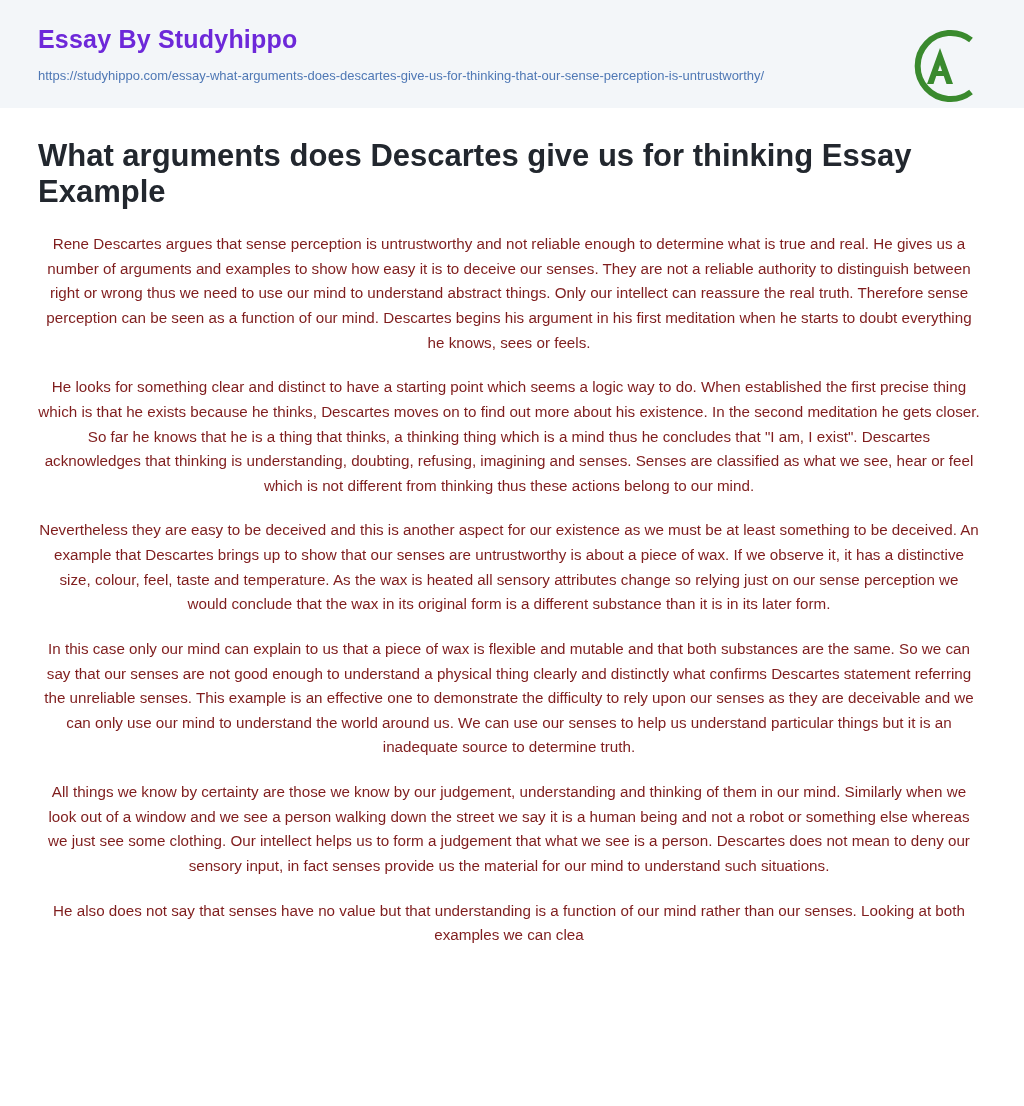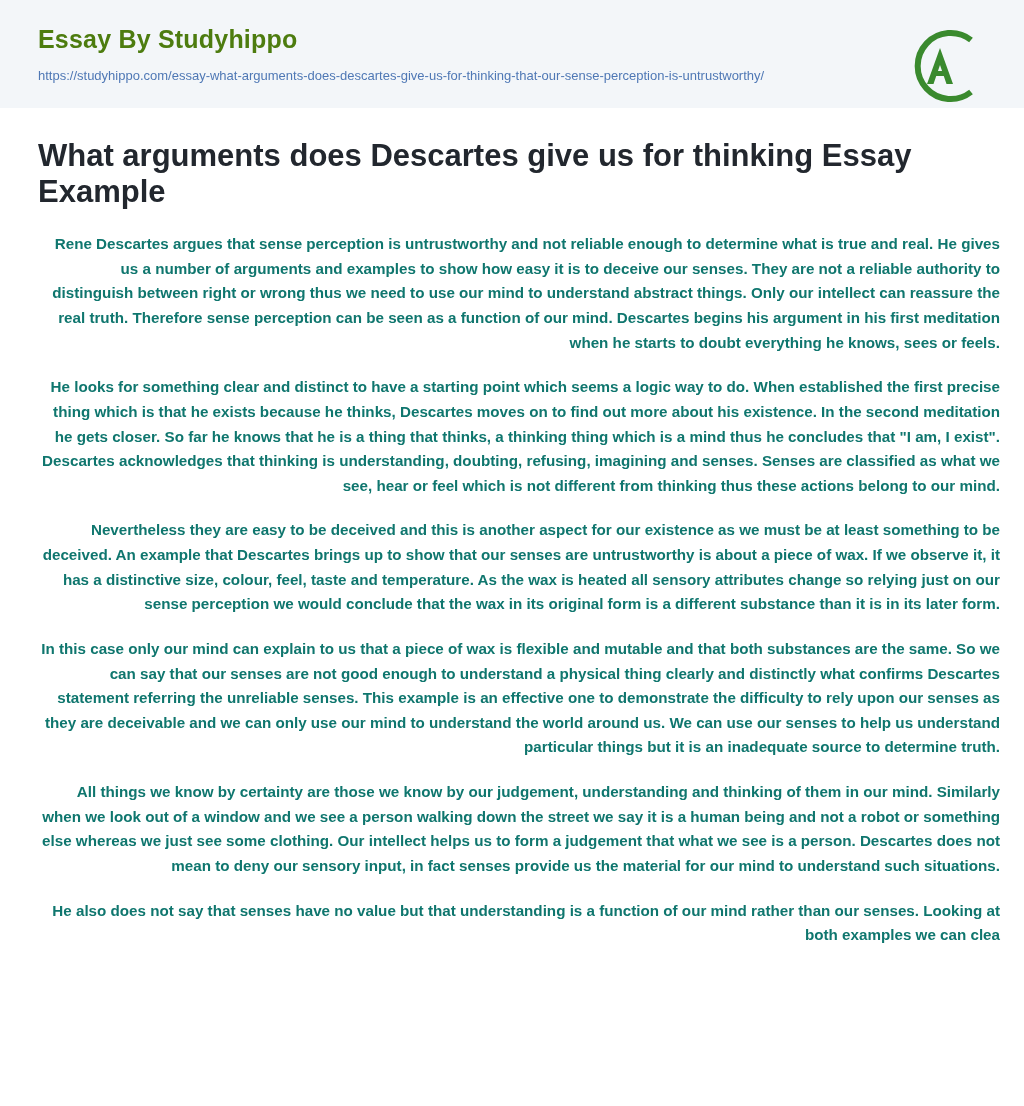--- a/index.html
+++ b/index.html
@@ -23,21 +23,21 @@
   .header {
     background: #f3f6f9;
     padding: 26px 38px 22px 38px;
     position: relative;
     min-height: 96px;
     box-sizing: border-box;
   }
   .site-title {
     font-size: 25px;
     font-weight: bold;
-    color: #4d7c0f;
+    color: #6d28d9;
     letter-spacing: 0.2px;
     margin: 0 0 12px 0;
     line-height: 1.1;
   }
   .source-url {
     font-size: 13px;
     color: #4f78b5;
     line-height: 1.55;
     max-width: 780px;
     word-break: break-word;
@@ -47,37 +47,36 @@
   .logo {
     position: absolute;
     right: 44px;
     top: 26px;
     width: 80px;
     height: 80px;
   }
   .logo svg { display: block; }
   
   .content {
-    padding: 30px 24px 40px 38px;
+    padding: 30px 44px 40px 38px;
   }
   .doc-title {
     font-size: 31px;
     line-height: 1.17;
     font-weight: bold;
     color: #22272e;
     margin: 0 0 22px 0;
     max-width: 900px;
   }
   .para {
     font-size: 15.2px;
     line-height: 1.62;
-    color: #0f766e;
+    color: #7f1d1d;
     margin: 0 0 20px 0;
-    text-align: right;
-    font-weight: bold;
+    text-align: center;
   }
   .para:last-child { margin-bottom: 16px; }
 </style>
 </head>
 <body>
 
 <div class="page">
 
   <div class="header">
     <h1 class="site-title">Essay By Studyhippo</h1>

